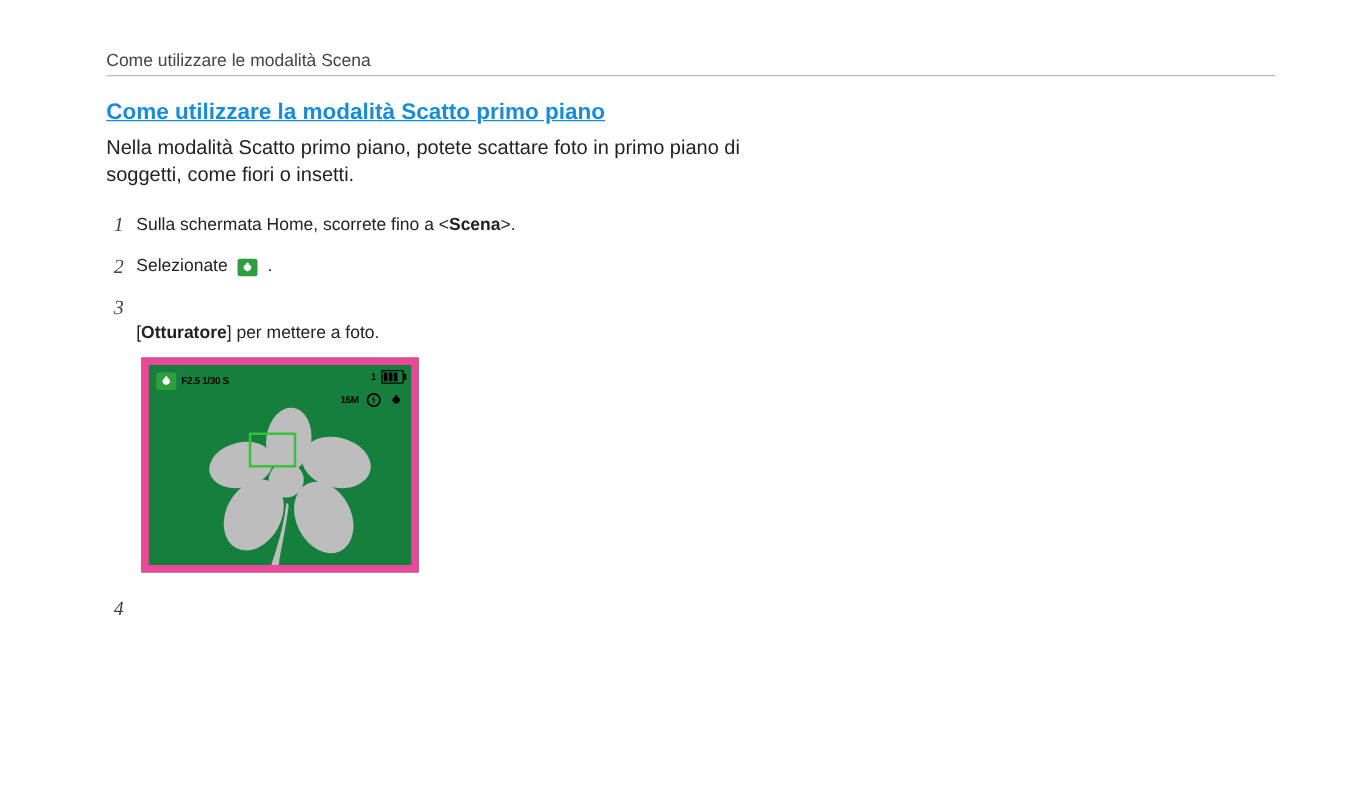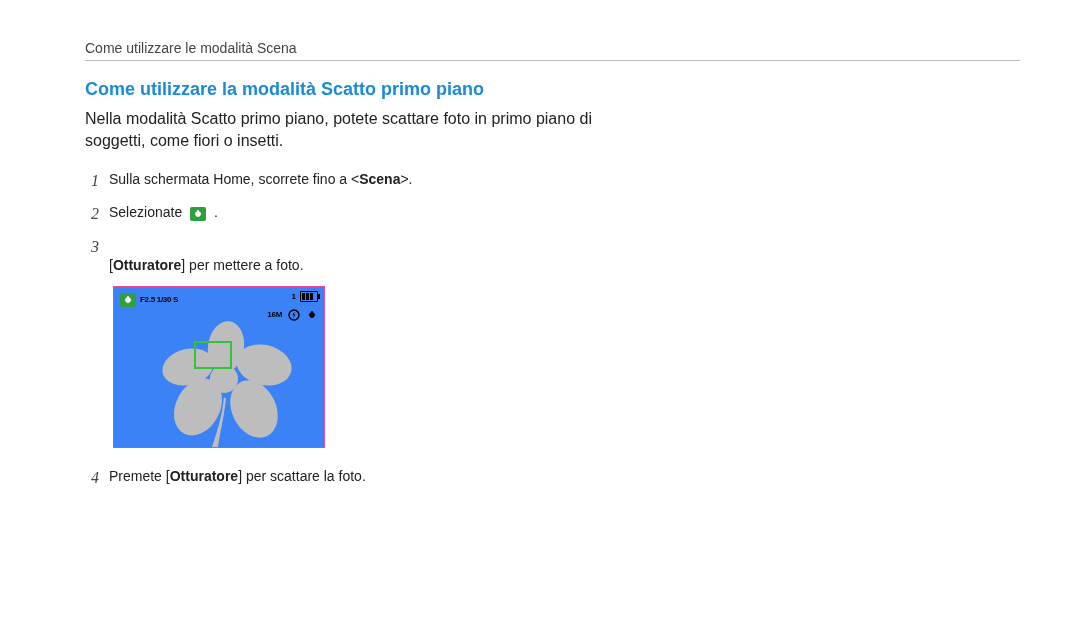--- a/index.html
+++ b/index.html
@@ -27,20 +27,21 @@
   .divider {
     border: none;
     border-top: 1px solid #bbb;
     margin: 4px 0 18px 0;
   }
   .section-title {
     color: #1a8bd8;
     font-weight: 700;
     font-size: 18px;
     margin-bottom: 8px;
+    text-decoration: underline;
   }
   .intro {
     font-size: 16px;
     color: #222;
     line-height: 1.4;
     max-width: 520px;
     margin-bottom: 16px;
   }
   ol.steps {
     list-style: none;
@@ -72,24 +73,24 @@
     height: 14px;
     background: #2e9e3f;
     border-radius: 2px;
     vertical-align: -2px;
     margin: 0 4px;
   }
   .inline-icon svg { display: block; }
   .camera-screen {
     width: 210px;
     height: 160px;
-    border: 1px solid #ec4899;
+    border: 6px solid #ec4899;
     margin: 6px 0 18px 28px;
     position: relative;
-    background: #3b82f6;
+    background: #15803d;
     overflow: hidden;
   }
   .cs-topleft {
     position: absolute;
     top: 6px; left: 6px;
     display: flex;
     align-items: center;
     gap: 4px;
   }
   .cs-mode {
@@ -244,19 +245,16 @@
         <circle cx="70" cy="62" r="14"></circle>
       </g>
     </svg>
 
     <div class="focus-box"></div>
   </div>
 
   <ol class="steps" start="4">
     <li>
       <span class="num">4</span>
-      <span>
-        <span>Premete [</span><b>Otturatore</b><span>] per scattare la foto.</span>
-      </span>
     </li>
   </ol>
 
 </div>
 
 </body></html>

